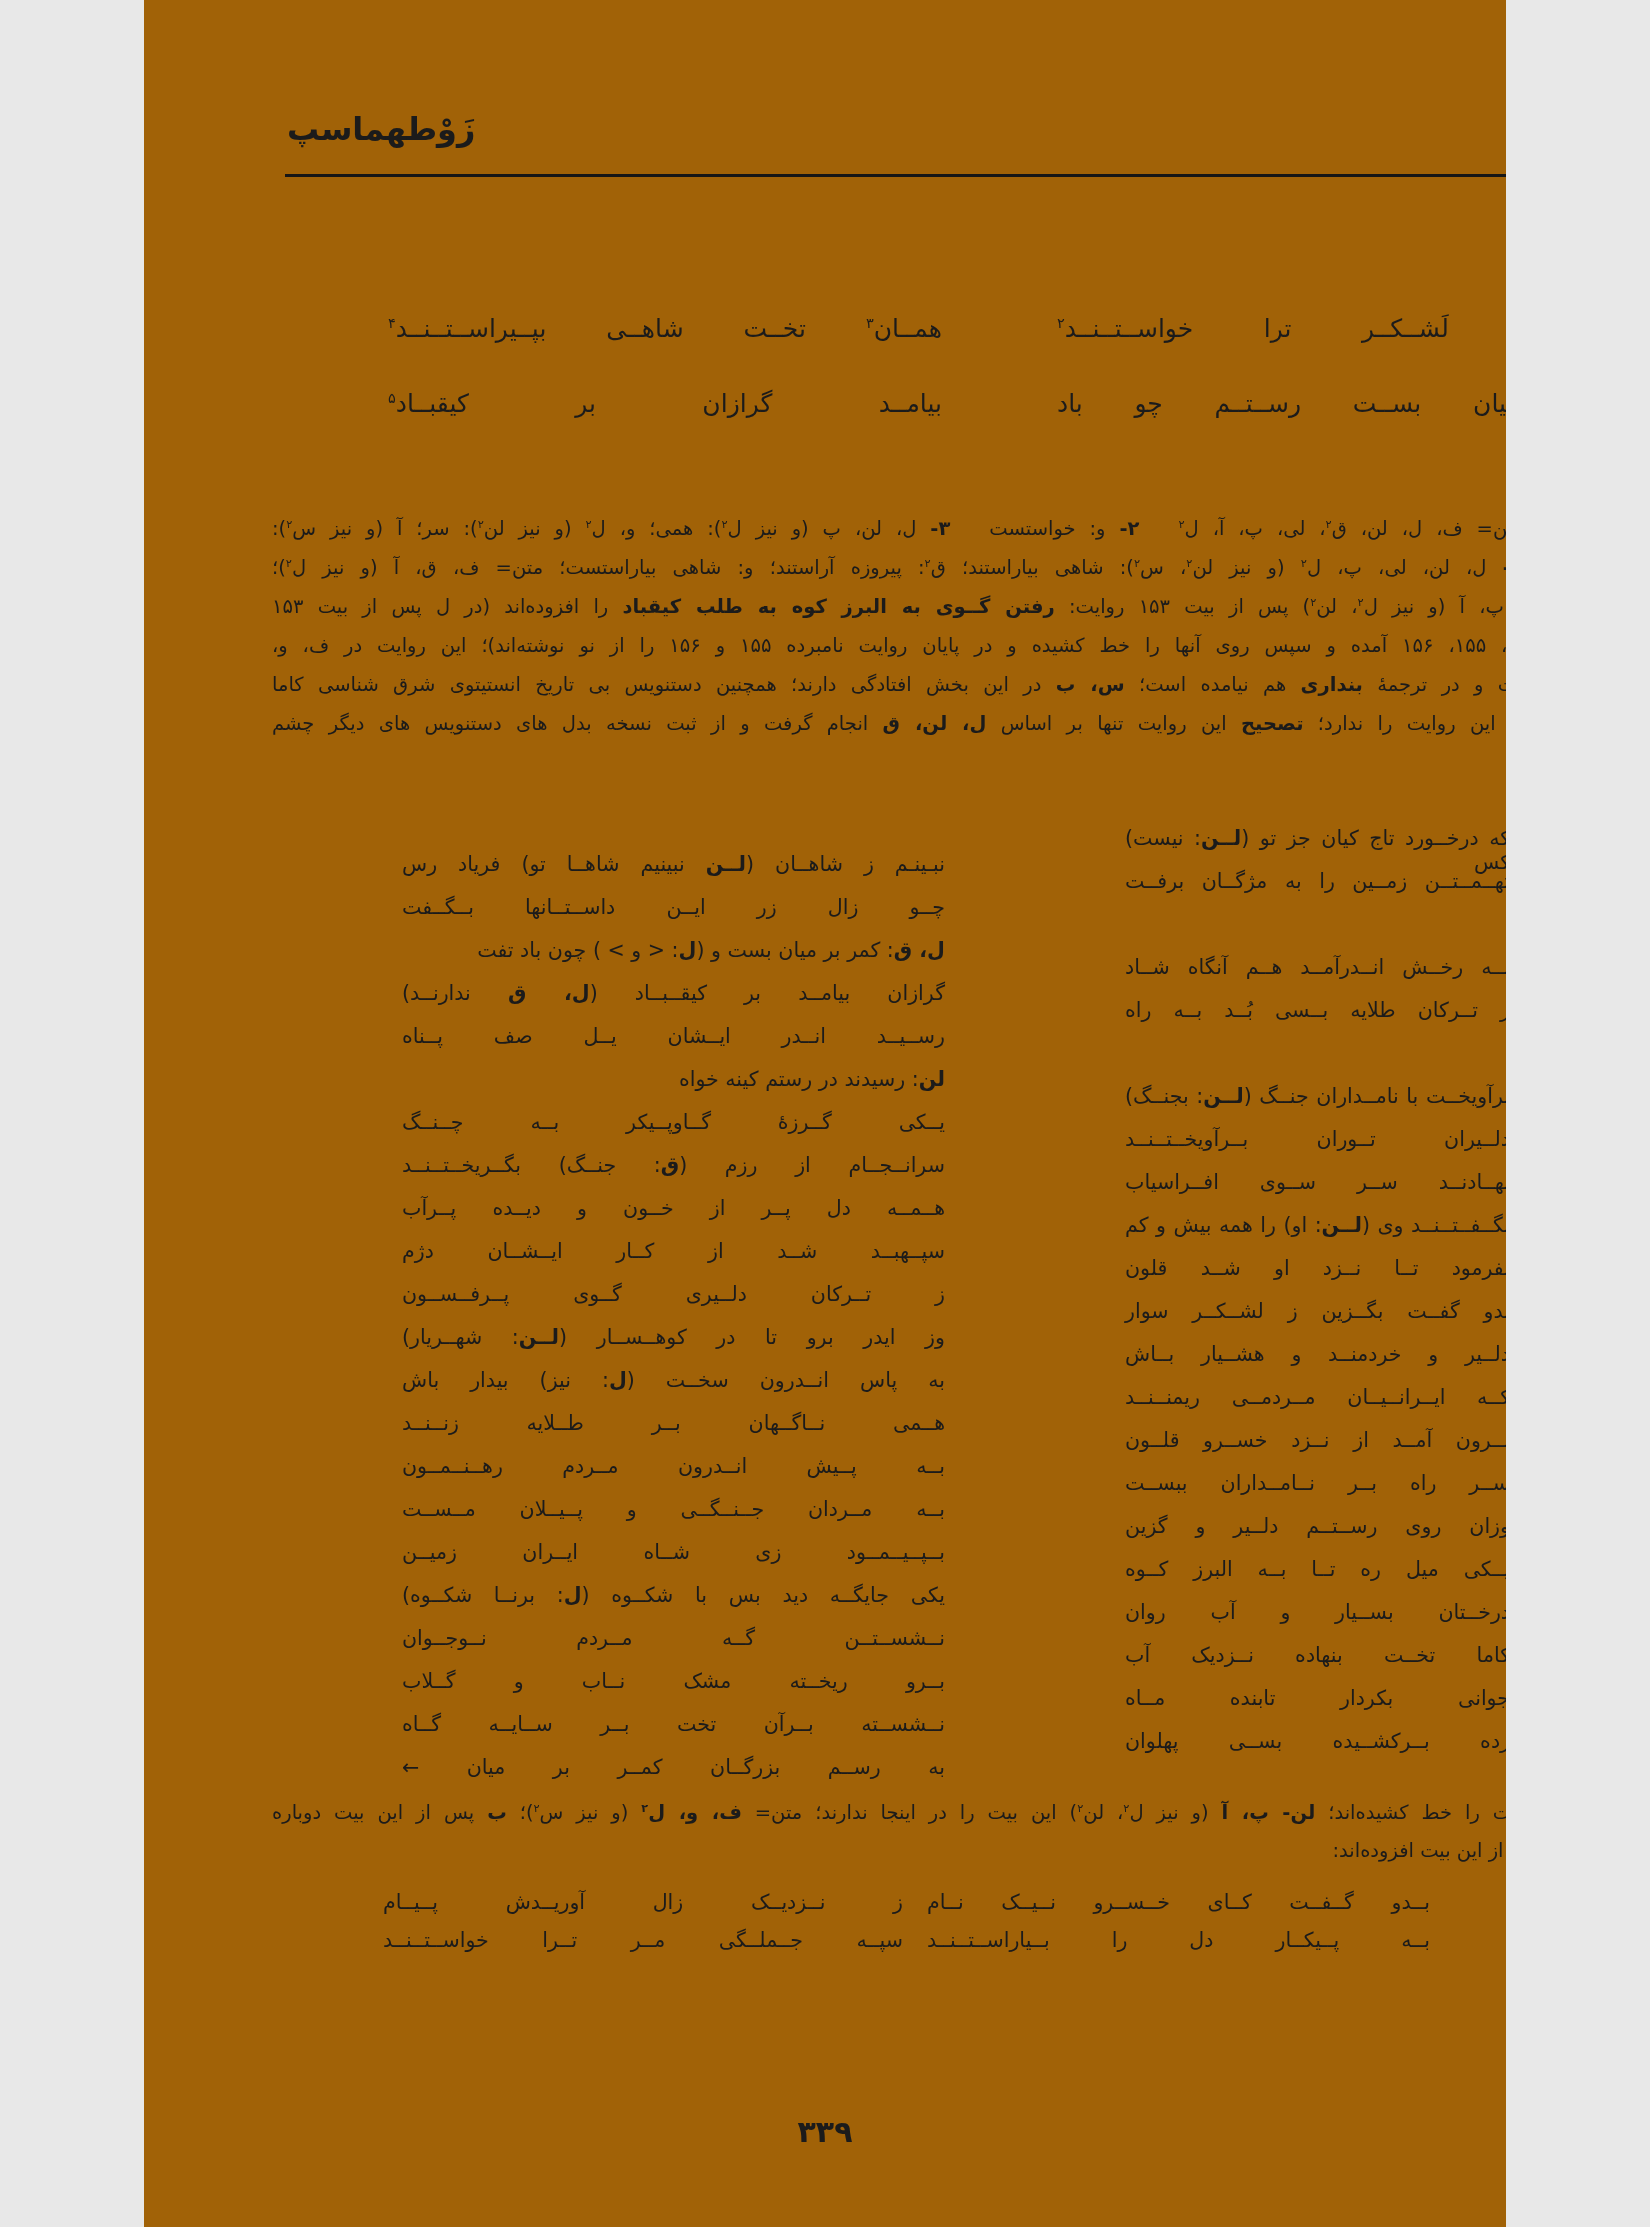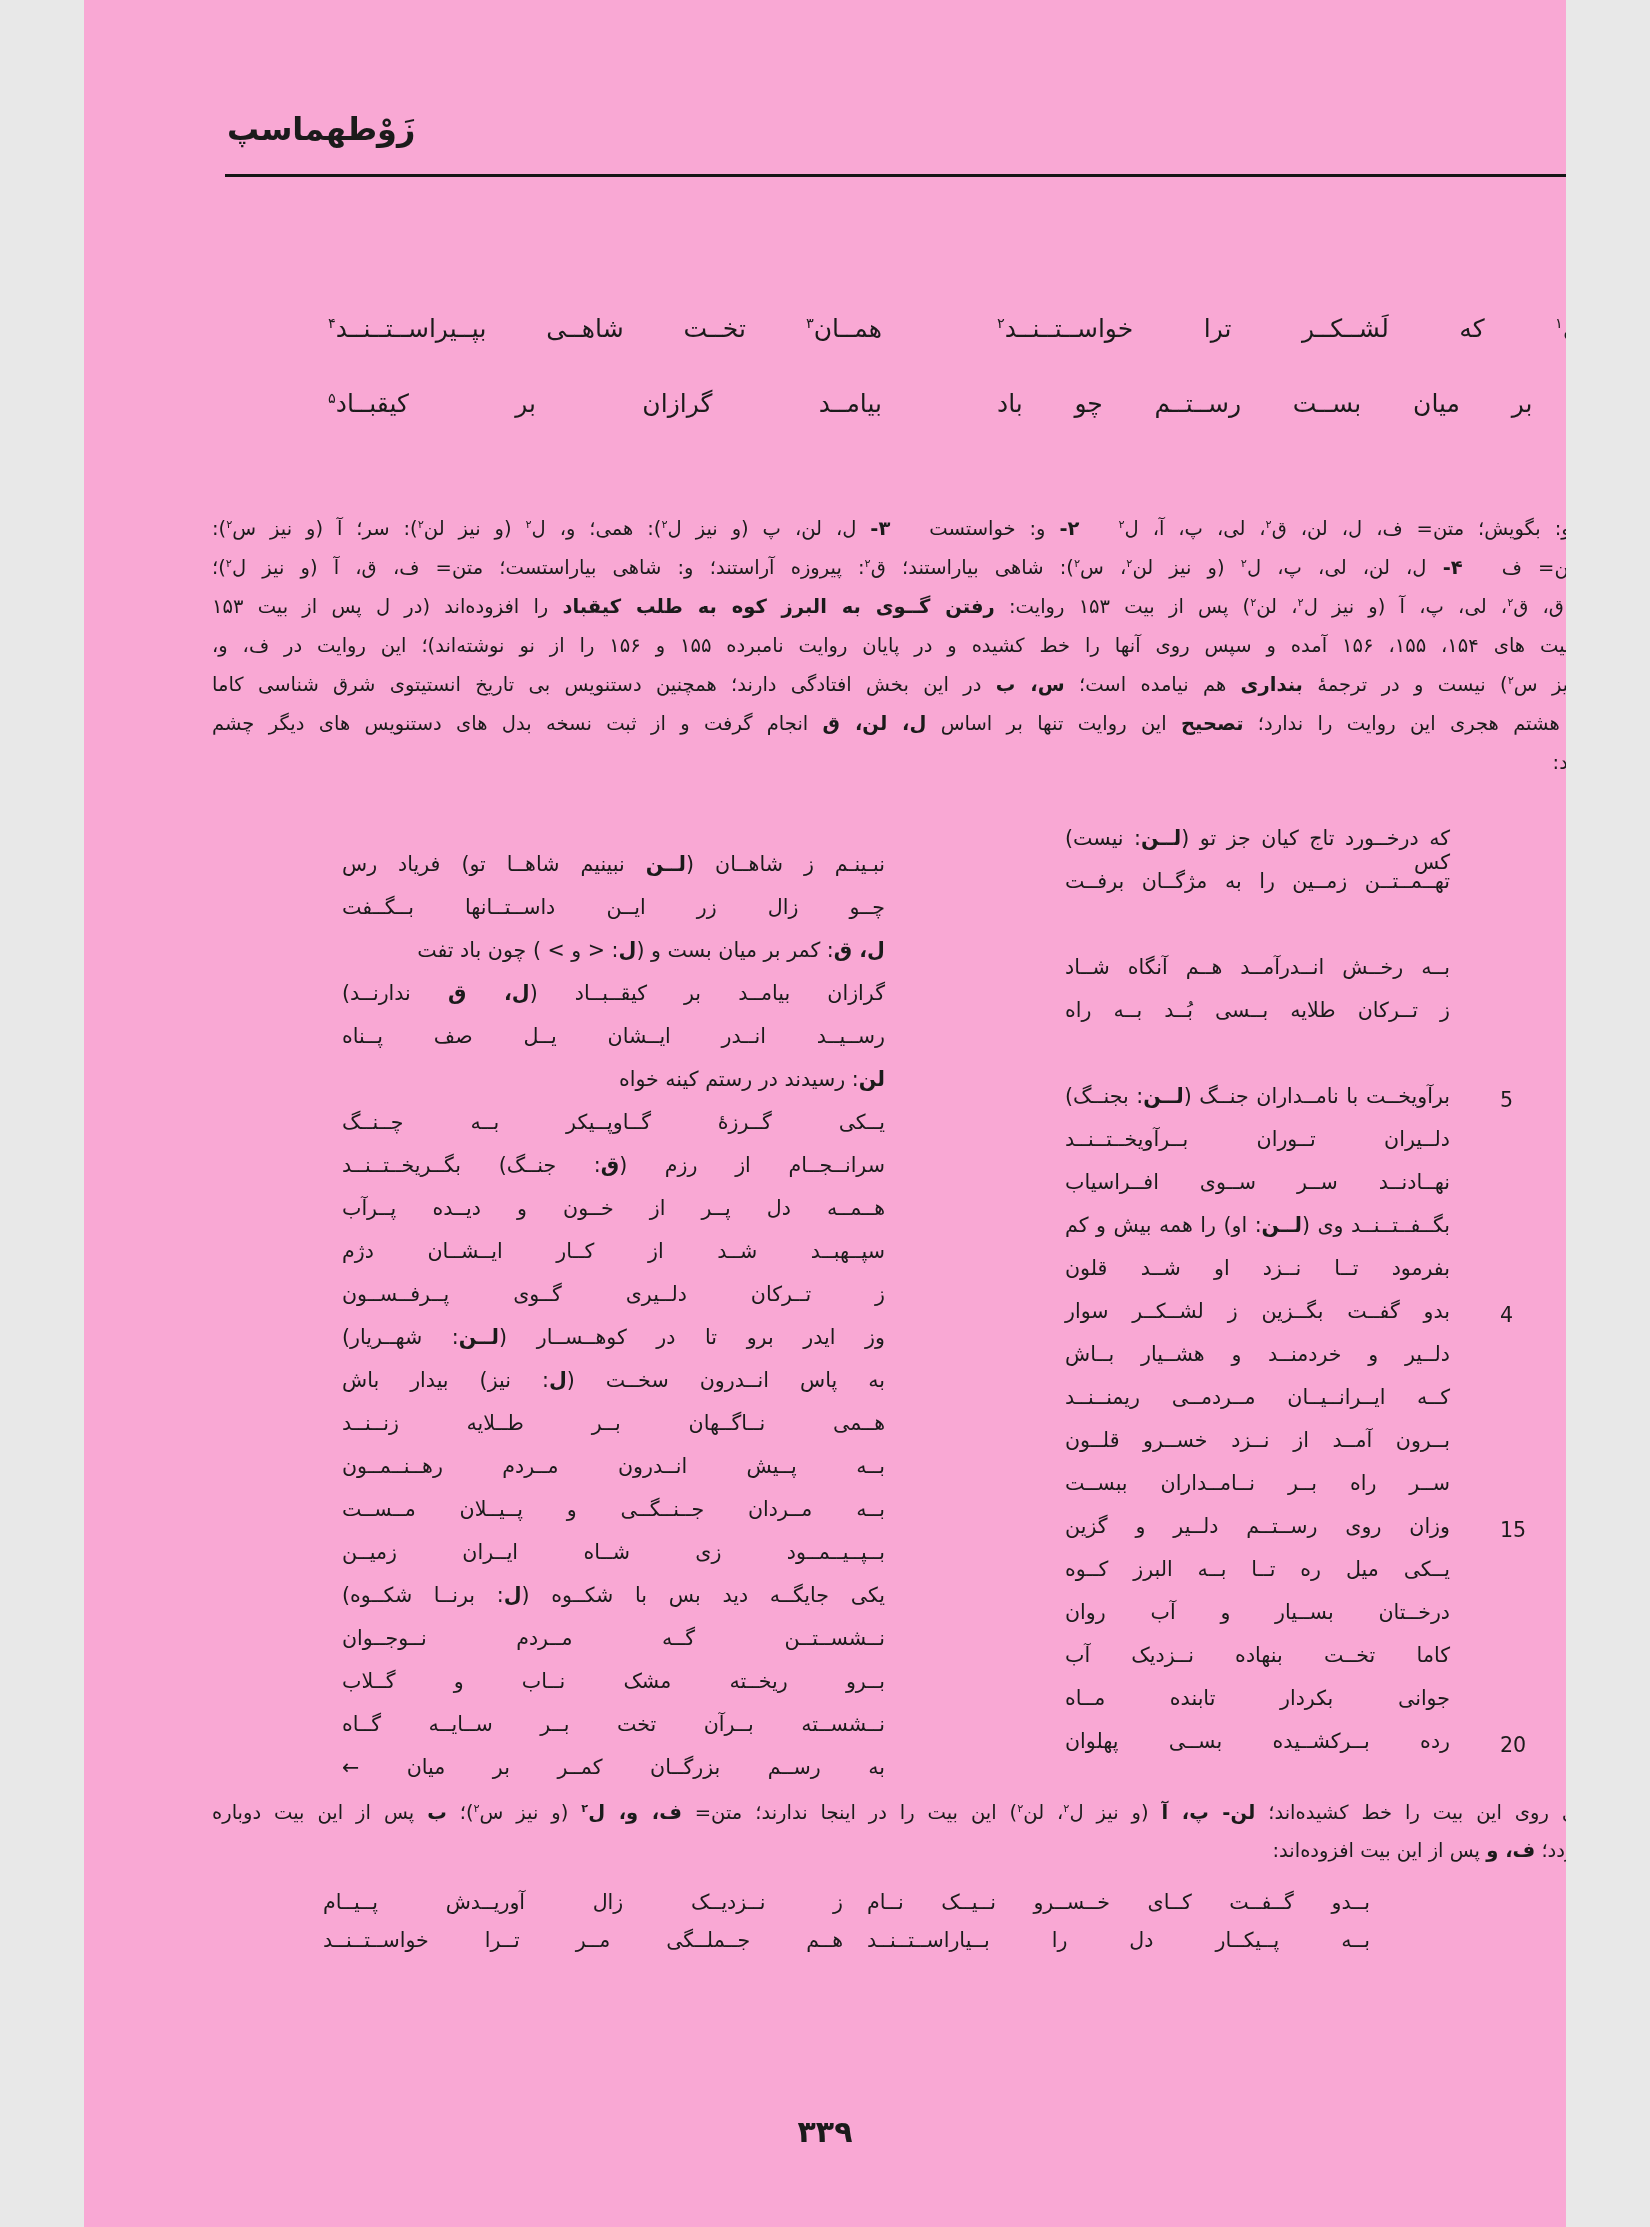--- a/index.html
+++ b/index.html
@@ -1,17 +1,17 @@
 <!DOCTYPE html>
 <html lang="fa" style="font-size:11px"><head>
 <meta charset="utf-8">
 <style>
   html,body{margin:0;padding:0;background:#e8e8e8;}
   .page{
-    position:relative;width:1482px;height:2227px;background:#f9a8d4;
+    position:relative;width:1362px;height:2227px;background:#a16207;
     color:#1b1b1b;font-family:"DejaVu Sans",sans-serif;overflow:hidden;margin:0 auto;
   }
   sup{font-size:0.58em;line-height:0;}
   b{font-weight:bold;}
 
   .header-title{position:absolute;left:143px;top:110px;font-size:32px;font-weight:bold;direction:rtl;}
   .header-rule{position:absolute;left:141px;top:174px;width:1405px;height:2.7px;background:#161616;}
 
   .tc-row{position:absolute;height:48px;}
   .tc-row.r1{top:306px;}
@@ -193,19 +193,19 @@
     <div class="app-line"><b>۵-</b> در ل روی این بیت را خط کشیده‌اند؛ <b>لن- پ، آ</b> (و نیز ل<sup>۲</sup>، لن<sup>۲</sup>) این بیت را در اینجا ندارند؛ متن= <b>ف، و، ل<sup>۲</sup></b> (و نیز س<sup>۲</sup>)؛ <b>ب</b> پس از این بیت دوباره</div>
     <div class="app-line short">آغاز میگردد؛ <b>ف، و</b> پس از این بیت افزوده‌اند:</div>
   </div>
 
   <div class="ac-row r1">
     <div class="ac-cell right">بــدو گــفــت کــای خــســرو نــیــک نــام</div>
     <div class="ac-cell left">ز نــزدیــک زال آوریــدش پــیــام</div>
   </div>
   <div class="ac-row r2">
     <div class="ac-cell right">بــه پــیکــار دل را بــیاراســتــنــد</div>
-    <div class="ac-cell left">هــم جــملــگی مــر تــرا خواســتــنــد</div>
+    <div class="ac-cell left">سپــه جــملــگی مــر تــرا خواســتــنــد</div>
   </div>
 
   <div class="page-number">۳۳۹</div>
 
 </div>
 
 
 </body></html>

